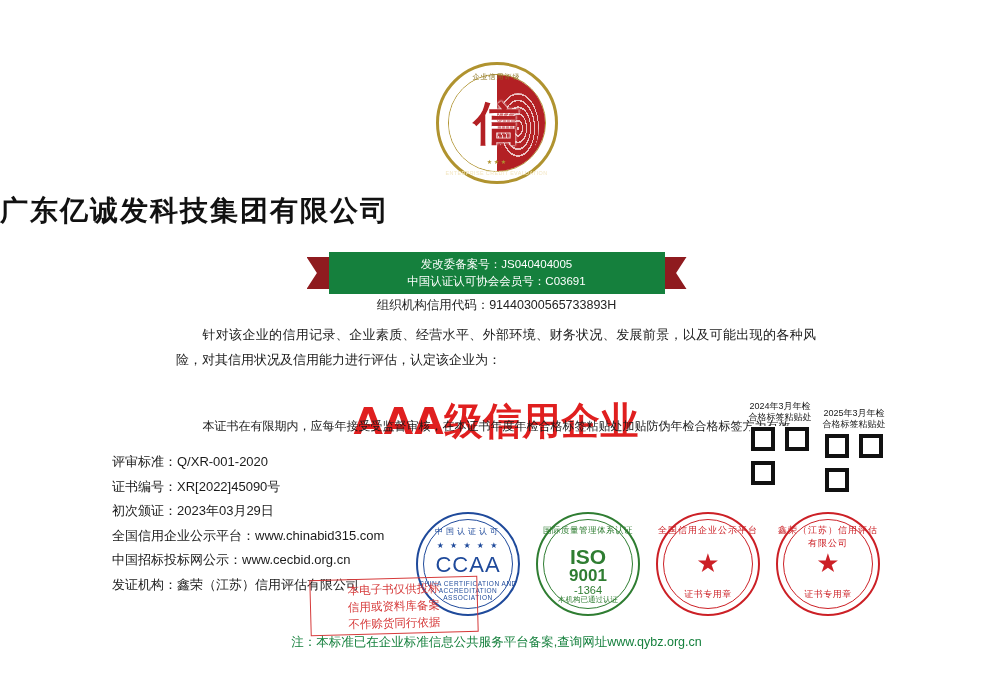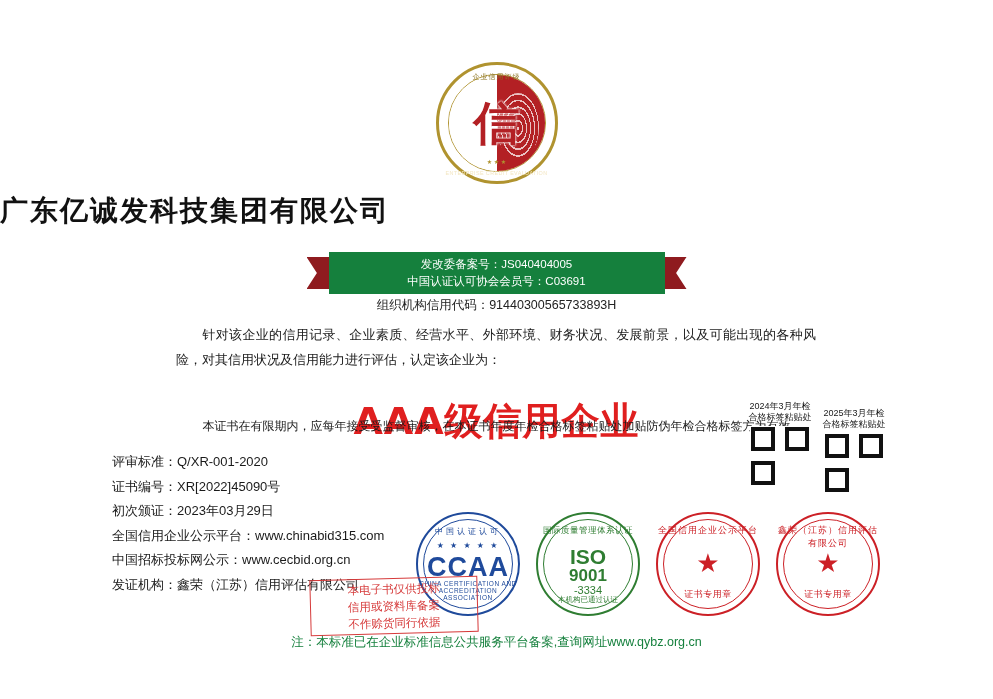--- a/index.html
+++ b/index.html
@@ -300,22 +300,22 @@
     position: absolute;
     top: 27px; left: 0; width: 100%;
     text-align: center;
     font-size: 8px;
     letter-spacing: 2px;
   }
   .seal-ccaa .main-text {
     position: absolute;
     top: 38px; left: 0; width: 100%;
     text-align: center;
-    font-size: 27px;
-    font-weight: bold;
+    font-size: 22px;
+    font-weight: normal;
     letter-spacing: 1px;
   }
   .seal-ccaa .bottom-text {
     position: absolute;
     bottom: 13px; left: 0; width: 100%;
     text-align: center;
     font-size: 6.5px;
     letter-spacing: .5px;
   }
 
@@ -511,21 +511,21 @@
     <div class="stars">★ ★ ★ ★ ★</div>
     <div class="main-text">CCAA</div>
     <div class="bottom-text">CHINA CERTIFICATION AND ACCREDITATION ASSOCIATION</div>
   </div>
 
   <div class="seal seal-iso">
     <div class="inner-ring"></div>
     <div class="arc-top">国际质量管理体系认证</div>
     <div class="iso">ISO</div>
     <div class="num">9001</div>
-    <div class="year">-3334</div>
+    <div class="year">-1364</div>
     <div class="arc-bottom">本机构已通过认证</div>
   </div>
 
   <div class="seal seal-red one">
     <div class="inner-ring"></div>
     <div class="arc-top">全国信用企业公示平台</div>
     <div class="star">★</div>
     <div class="bottom-text">证书专用章</div>
   </div>
 

